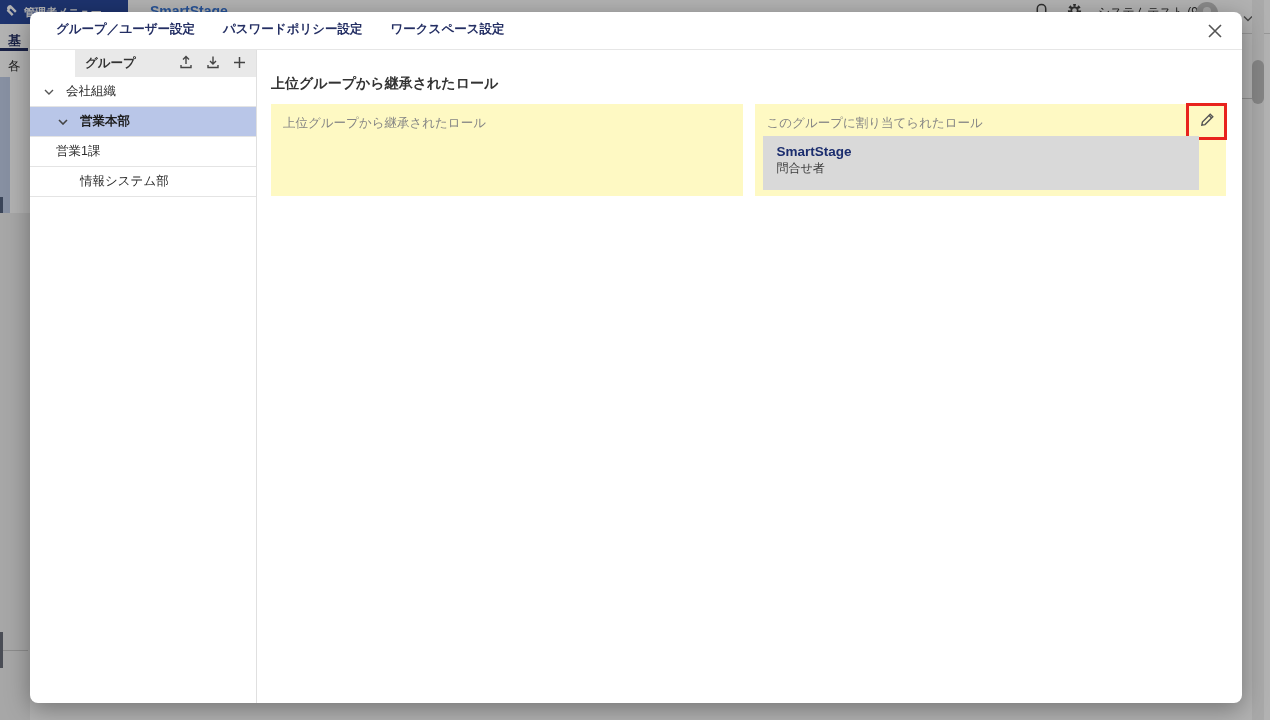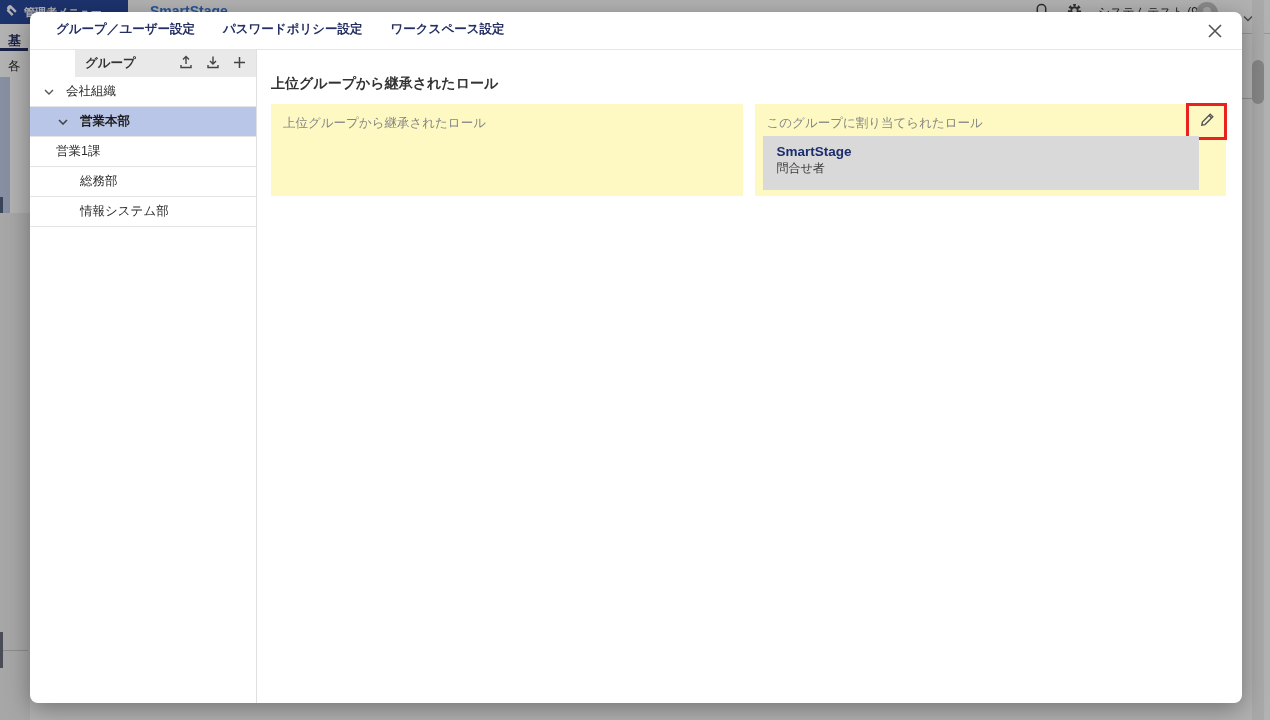--- a/index.html
+++ b/index.html
@@ -199,23 +199,20 @@
           <svg width="10" height="6" viewBox="0 0 10 6">
               <polyline points="1,1 5,5 9,1" fill="none" stroke="#444" stroke-width="1.6"></polyline>
             </svg>
         </span>
         <span class="tree-label">営業本部</span>
       </div>
       <div class="tree-row lvl2">
         <span class="tree-label">営業1課</span>
       </div>
       <div class="tree-row lvl1 nochev">
-        <span class="tree-label">総務部</span>
-      </div>
-      <div class="tree-row lvl1 nochev">
         <span class="tree-label">情報システム部</span>
       </div>
     </div>
 
     <div class="main">
       <div class="main-heading">上位グループから継承されたロール</div>
 
       <div class="panels">
         <div class="panel">
           <div class="panel-label">上位グループから継承されたロール</div>

